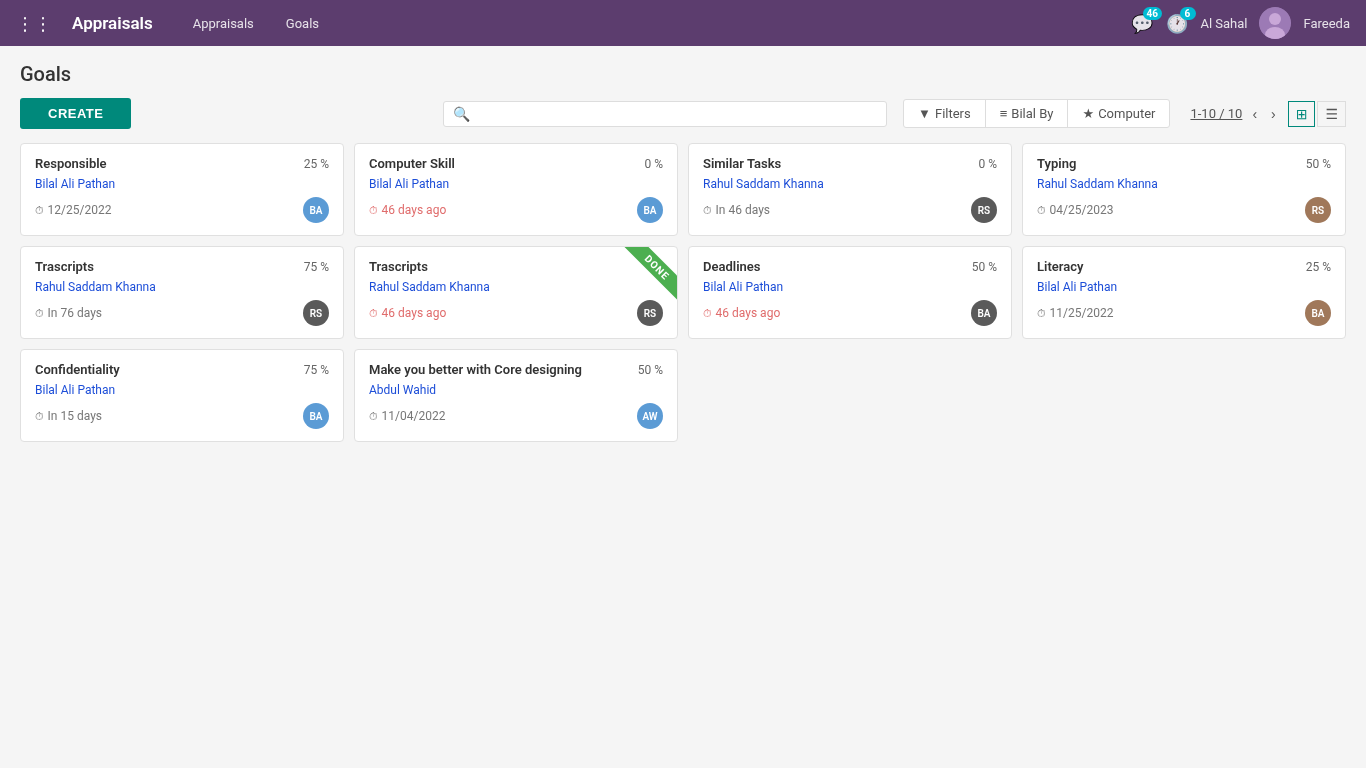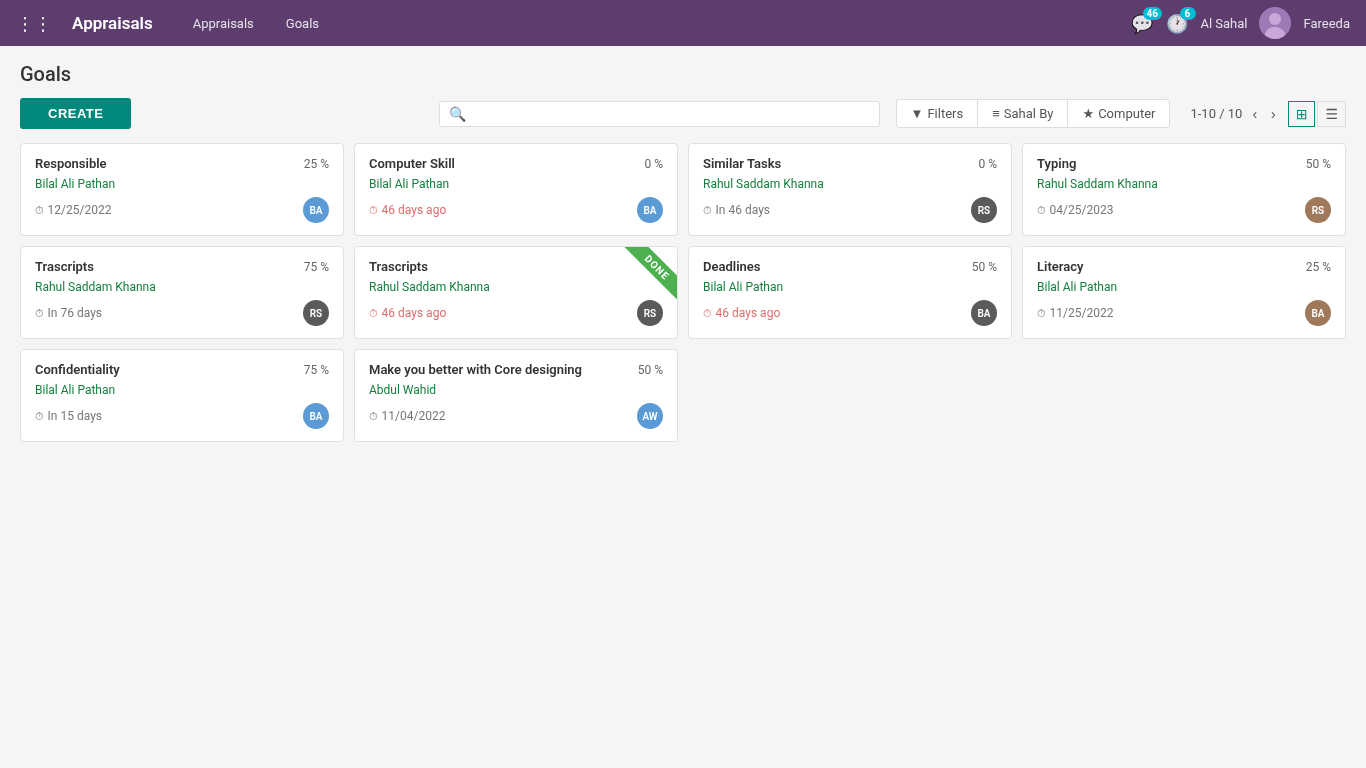--- a/index.html
+++ b/index.html
@@ -99,21 +99,21 @@
       font-size: 13px;
       color: #555;
       border-right: 1px solid #ddd;
     }
     .filter-btn:last-child { border-right: none; }
 
     
     .pagination-bar {
       display: flex; align-items: center; gap: 6px; margin-left: 20px;
     }
-    .pagination-text { font-size: 13px; color: #555; }
+    .pagination-text { font-size: 13px; color: #555; text-decoration: underline; }
     .pag-btn { background: none; border: none; cursor: pointer; color: #555; font-size: 14px; padding: 2px 4px; }
 
     
     .view-toggle { display: flex; align-items: center; gap: 2px; margin-left: 8px; }
     .view-btn {
       background: none; border: 1px solid #ddd; cursor: pointer;
       padding: 4px 7px; color: #555; font-size: 14px;
     }
     .view-btn.active { color: #00897b; border-color: #00897b; }
 
@@ -139,21 +139,21 @@
       padding: 12px 14px;
       position: relative;
       overflow: hidden;
       cursor: pointer;
     }
 
     .card-header { display: flex; align-items: flex-end; justify-content: space-between; margin-bottom: 6px; }
     .card-title { font-size: 13px; font-weight: 600; color: #333; flex: 1; }
     .card-percent { font-size: 12px; color: #666; white-space: nowrap; margin-left: 8px; }
 
-    .card-assignee { font-size: 12px; color: #15803d; margin-bottom: 6px; }
+    .card-assignee { font-size: 12px; color: #1d4ed8; margin-bottom: 6px; }
 
     .card-footer { display: flex; align-items: center; justify-content: space-between; }
     .card-date { display: flex; align-items: center; gap: 4px; font-size: 12px; color: #777; }
     .card-date.overdue { color: #e06c6c; }
     .date-icon { font-size: 11px; color: inherit; }
     .card-avatar {
       width: 26px; height: 26px; border-radius: 50%;
       background: #c5a8d4;
       display: flex; align-items: center; justify-content: center;
       font-size: 10px; color: white; font-weight: 600;
@@ -227,21 +227,21 @@
       <span class="search-icon">🔍</span>
     </div>
 
     <div class="filter-bar">
       <div class="filter-btn">
         <span>▼</span>
         <span>Filters</span>
       </div>
       <div class="filter-btn">
         <span>≡</span>
-        <span>Sahal By</span>
+        <span>Bilal By</span>
       </div>
       <div class="filter-btn">
         <span>★</span>
         <span>Computer</span>
       </div>
     </div>
 
     <div class="pagination-bar">
       <span class="pagination-text">1-10 / 10</span>
       <button class="pag-btn">‹</button>

